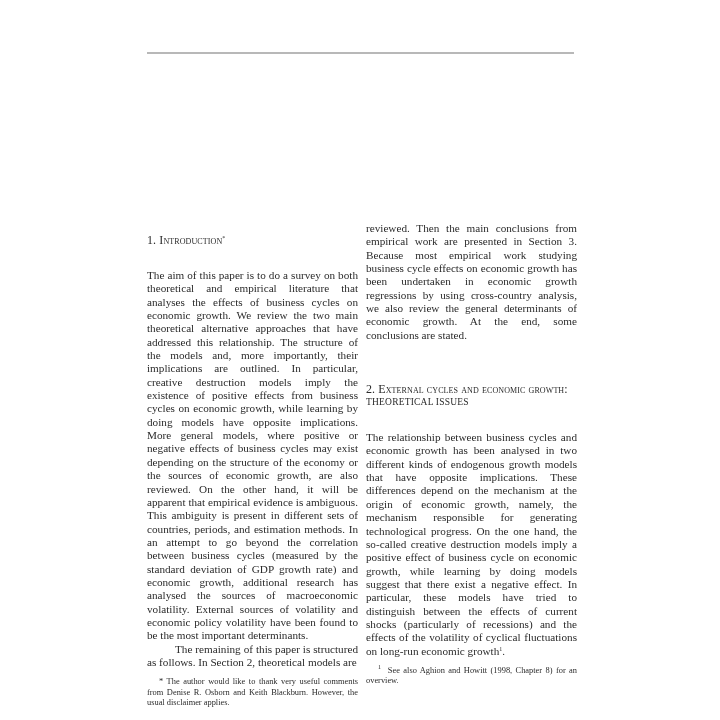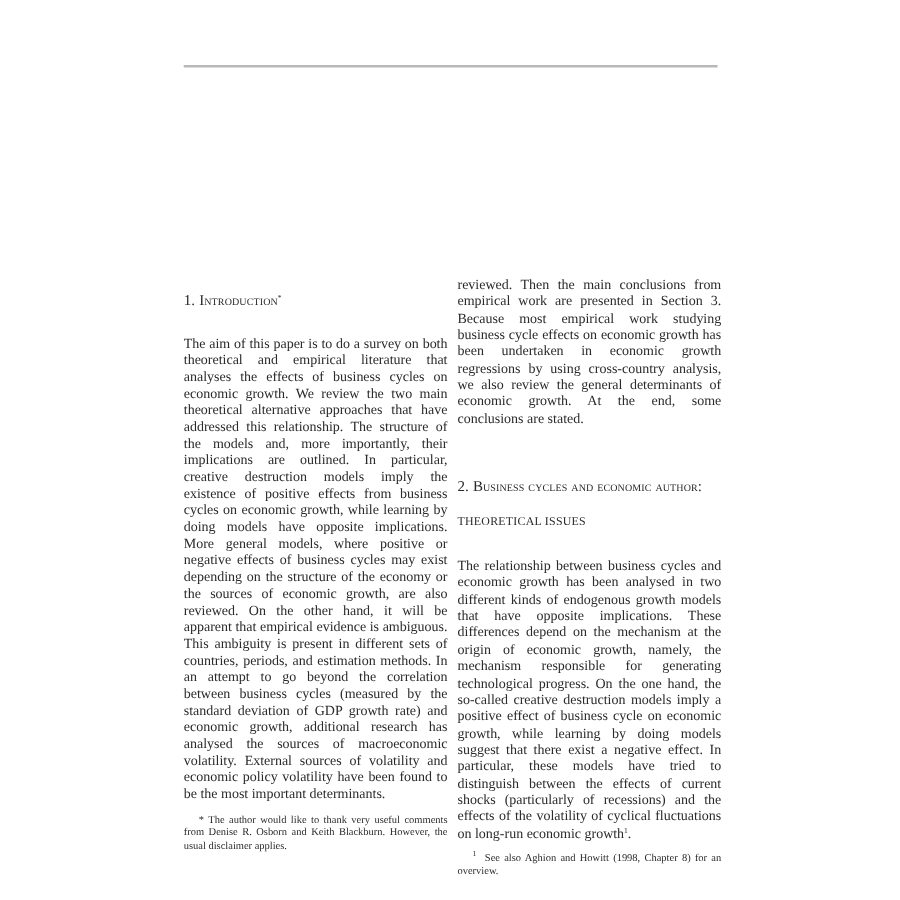--- a/index.html
+++ b/index.html
@@ -4,52 +4,53 @@
 <style>
   html, body { margin: 0; padding: 0; background: #ffffff; }
   body { width: 720px; height: 720px; position: relative; overflow: hidden;
          font-family: "Liberation Serif", "DejaVu Serif", serif; color: #2a2a2a; }
   .rule { position: absolute; left: 147px; top: 52px; width: 427px; height: 1.5px; background: #b8b8b8; }
   .col { position: absolute; width: 211px; font-size: 11.2px; line-height: 13.35px; text-align: justify; }
   .col-left { left: 147px; top: 233px; }
   .col-right { left: 366px; top: 222px; }
   .heading { font-size: 12px; line-height: 14px; text-align: left; font-variant: small-caps; letter-spacing: 0.1px; }
   .heading .num { font-variant: normal; }
-  .sub { font-size: 9.5px; line-height: 13px; text-transform: uppercase; letter-spacing: 0.2px; display: block; margin-top: 16px; }
+  .sub { font-size: 9.5px; line-height: 13px; text-transform: uppercase; letter-spacing: 0.2px; display: block; margin-top: 0; }
   .gap-h { height: 22px; }
   p { margin: 0; }
   .indent { text-indent: 28px; }
   .fn { font-size: 8.4px; line-height: 10.5px; margin-top: 8px; text-align: justify; }
   .fn .first { text-indent: 12px; }
   sup { font-size: 6px; vertical-align: 4px; line-height: 0; }
   .gap-sec { height: 40px; }
 </style>
 </head>
 <body>
 
 <div class="rule"></div>
 
 <div class="col col-left">
   <div class="heading">
     <span class="num">1.</span>
     <span>Introduction</span><sup>*</sup>
   </div>
   <div class="gap-h"></div>
   <p>The aim of this paper is to do a survey on both theoretical and empirical literature that analyses the effects of business cycles on economic growth. We review the two main theoretical alternative approaches that have addressed this relationship. The structure of the models and, more importantly, their implications are outlined. In particular, creative destruction models imply the existence of positive effects from business cycles on economic growth, while learning by doing models have opposite implications. More general models, where positive or negative effects of business cycles may exist depending on the structure of the economy or the sources of economic growth, are also reviewed. On the other hand, it will be apparent that empirical evidence is ambiguous. This ambiguity is present in different sets of countries, periods, and estimation methods. In an attempt to go beyond the correlation between business cycles (measured by the standard deviation of GDP growth rate) and economic growth, additional research has analysed the sources of macroeconomic volatility. External sources of volatility and economic policy volatility have been found to be the most important determinants.</p>
+  <p class="indent">The remaining of this paper is structured as follows. In Section 2, theoretical models are</p>
   <div class="fn">
     <p class="first">* The author would like to thank  very useful comments from Denise R. Osborn and Keith Blackburn. However, the usual disclaimer applies.</p>
   </div>
 </div>
 
 <div class="col col-right">
   <p>reviewed. Then the main conclusions from empirical work are presented in Section 3. Because most empirical work studying business cycle effects on economic growth has been undertaken in economic growth regressions by using cross-country analysis, we also review the general determinants of economic growth. At the end, some conclusions are stated.</p>
   <div class="gap-sec"></div>
   <div class="heading">
     <span class="num">2.</span>
-    <span>Business cycles and economic author:</span>
+    <span>External cycles and economic growth:</span>
     <span class="sub">theoretical issues</span>
   </div>
   <div class="gap-h"></div>
   <p><span>The relationship between business cycles and economic growth has been analysed in two different kinds of endogenous growth models that have opposite implications. These differences depend on the mechanism at the origin of economic growth, namely, the mechanism responsible for generating technological progress. On the one hand, the so-called creative destruction models imply a positive effect of business cycle on economic growth, while learning by doing models suggest that there exist a negative effect. In particular, these models have tried to distinguish between the effects of current shocks (particularly of recessions) and the effects of the volatility of cyclical fluctuations on long-run economic growth</span><sup>1</sup><span>.</span></p>
   <div class="fn">
     <p class="first"><sup>1</sup>&nbsp; <span>See also Aghion and Howitt (1998, Chapter 8) for an overview.</span></p>
   </div>
 </div>
 
 </body></html>

